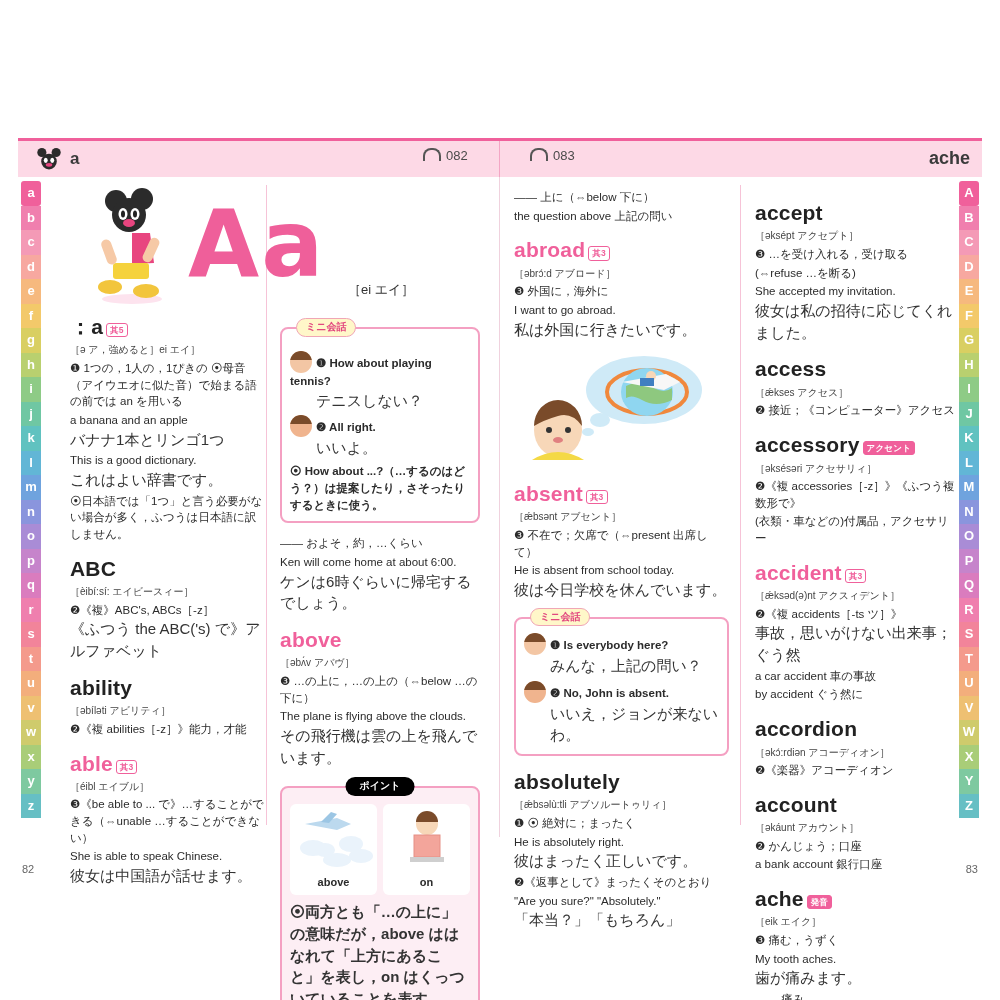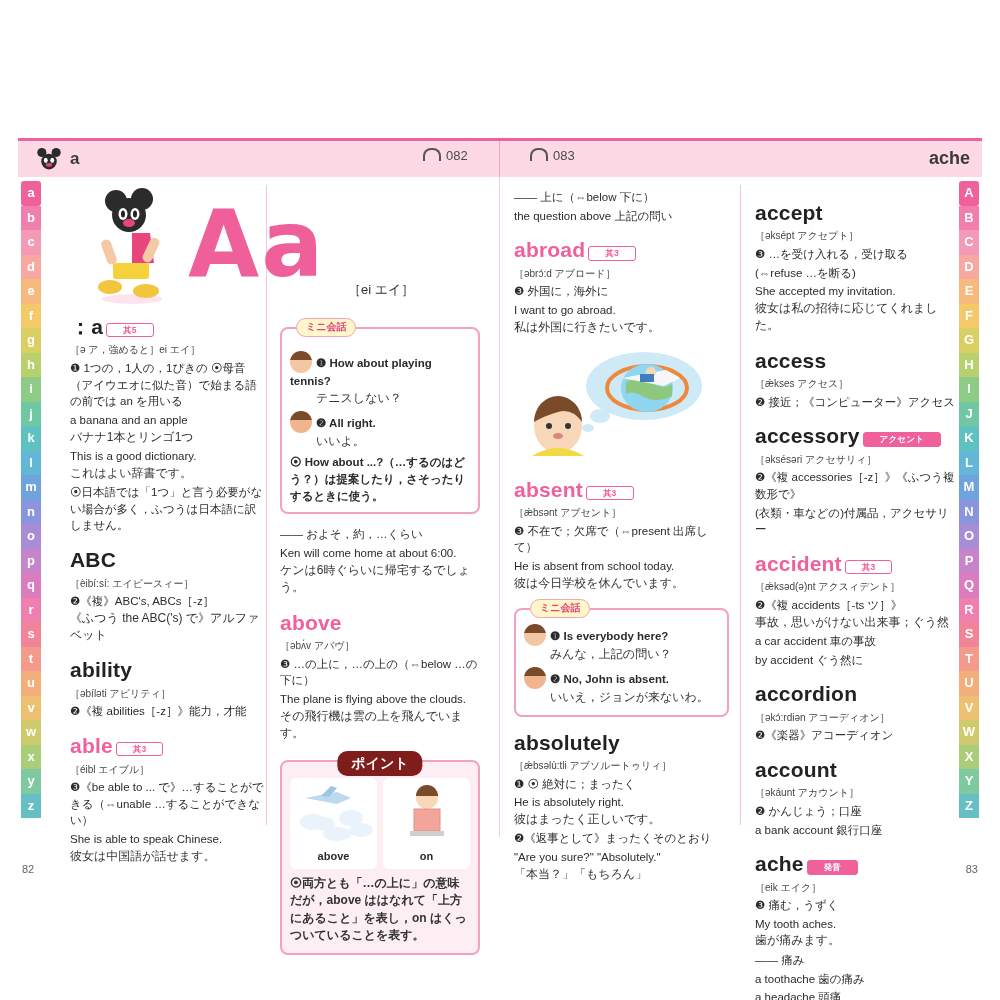--- a/index.html
+++ b/index.html
@@ -59,24 +59,24 @@
   .col4{left:737px;width:205px;}
   .vr{position:absolute;top:44px;width:1px;height:640px;background:#f6c3d7;}
   .vr1{left:248px;}
   .vr3{left:722px;}
   .spine-line{position:absolute;left:481px;top:36px;width:1px;height:660px;background:#f0d2de;}
 
   .hw{font-size:21px;font-weight:bold;color:#222;letter-spacing:.2px;margin-top:11px;}
   .hw.pink{color:#f0609b;}
   .phon{font-size:10px;color:#444;margin:1px 0 2px 0;}
   .ex{font-size:11.5px;margin-top:2px;}
-  .jp{font-size:12px;color:#333;}
+  .jp{font-size:15px;color:#333;}
   .tag{
     display:inline-block;border:1px solid #f0609b;color:#f0609b;border-radius:3px;
-    font-size:8.5px;padding:0 16px;margin-left:3px;vertical-align:1px;
+    font-size:8.5px;padding:0 3px;margin-left:3px;vertical-align:1px;
   }
   .tag.solid{background:#f0609b;color:#fff;border-color:#f0609b;}
 
   
   .bigA{
     position:absolute;left:170px;top:50px;
     font-size:92px;font-weight:bold;color:#ef5f9a;letter-spacing:2px;
     font-family:"DejaVu Sans", sans-serif;
   }
   .bigA-ph{position:absolute;left:330px;top:140px;font-size:13px;color:#333;}
@@ -89,21 +89,21 @@
     border:2px solid #f4a0c2;border-radius:8px;background:#fff;
     padding:10px 8px 8px 8px;position:relative;margin-top:16px;
   }
   .box-title{
     position:absolute;top:-11px;left:14px;background:#fff7c9;border:1.5px solid #f0a6b5;
     border-radius:10px;font-size:10px;color:#e2487f;padding:1px 9px;font-weight:bold;
   }
   .box.pointbox{border-color:#f4a0c2;background:#fdeef4;}
   .point-title{
     position:absolute;top:-11px;left:50%;transform:translateX(-50%);
-    background:#7f1d1d;color:#fff;border-radius:10px;font-size:14px;padding:2px 14px;font-weight:bold;
+    background:#000000;color:#fff;border-radius:10px;font-size:10px;padding:2px 14px;font-weight:bold;
   }
   .speaker{display:inline-block;width:22px;height:22px;border-radius:50%;background:#f7c9a8;vertical-align:-6px;margin-right:4px;position:relative;overflow:hidden;}
   .speaker.b1{background:#f3c6a4;}
   .speaker.b2{background:#f0b48e;}
   .speaker i{position:absolute;left:0;top:0;width:22px;height:9px;background:#7a4b2a;border-radius:11px 11px 0 0;}
 
   .folio{position:absolute;bottom:-22px;font-size:11px;color:#666;}
   .folio.l{left:4px;}
   .folio.r{right:4px;}
 </style>

